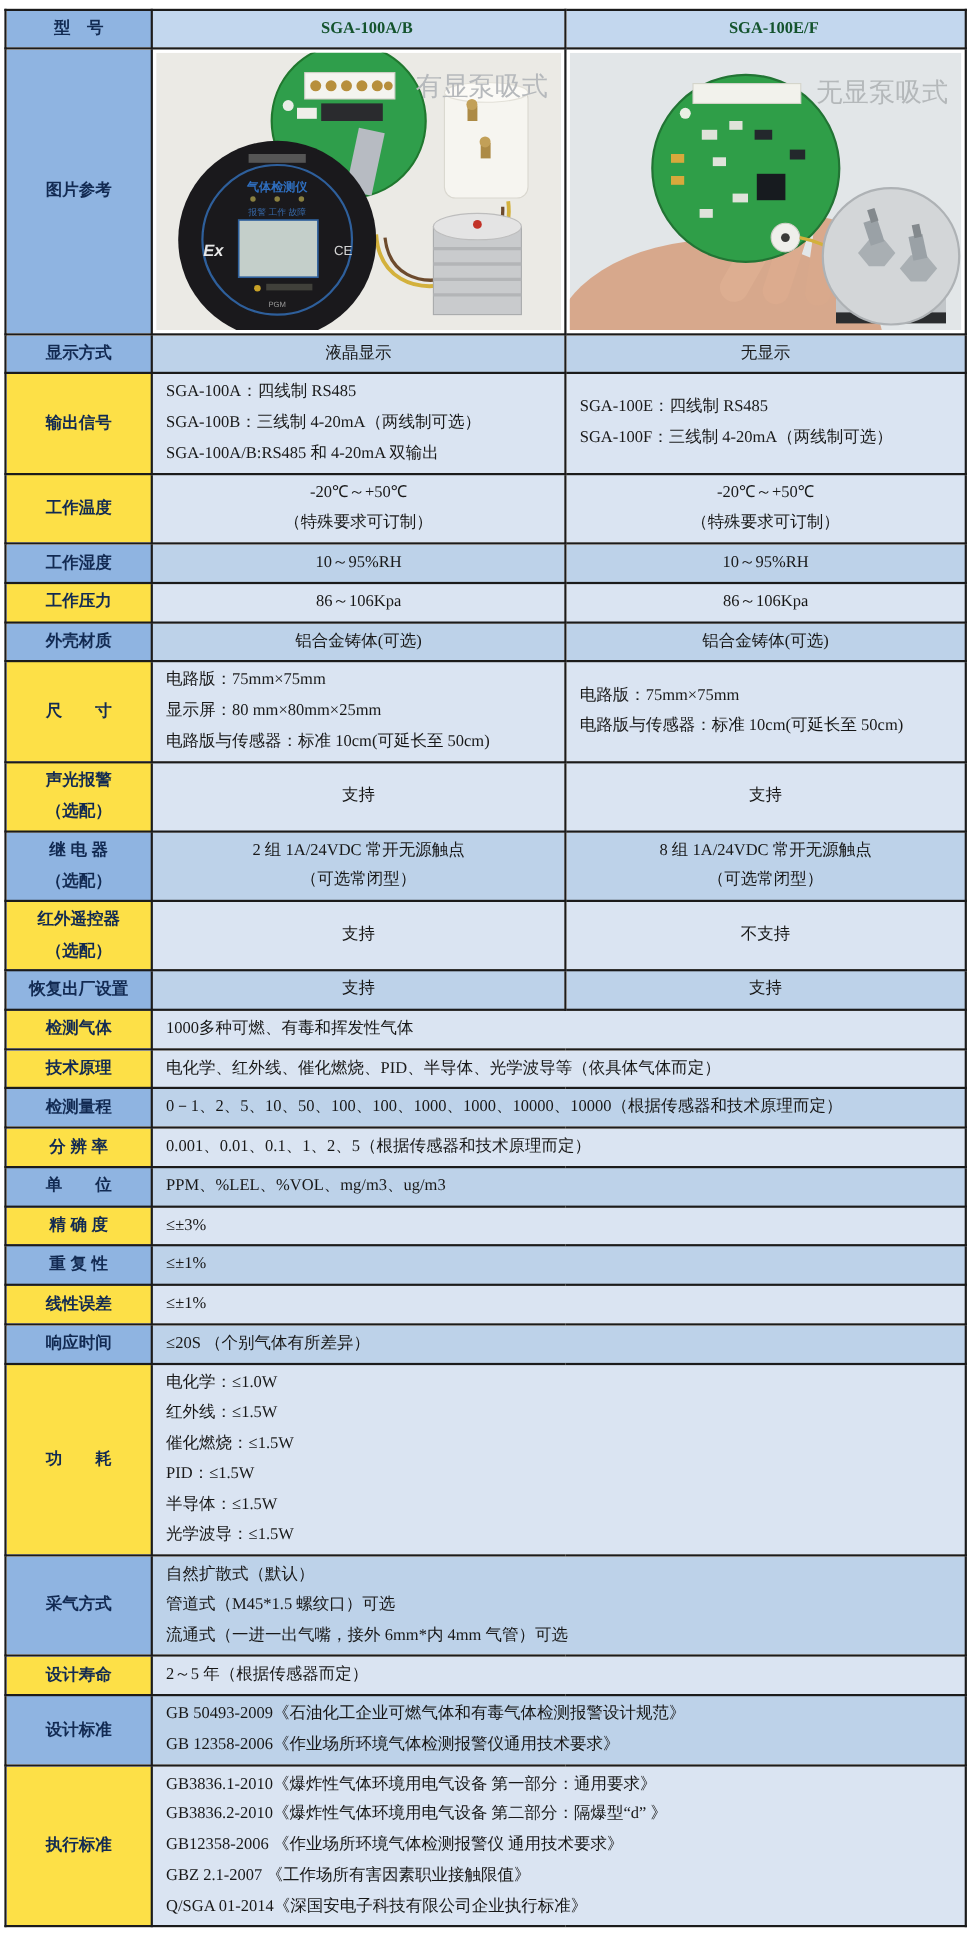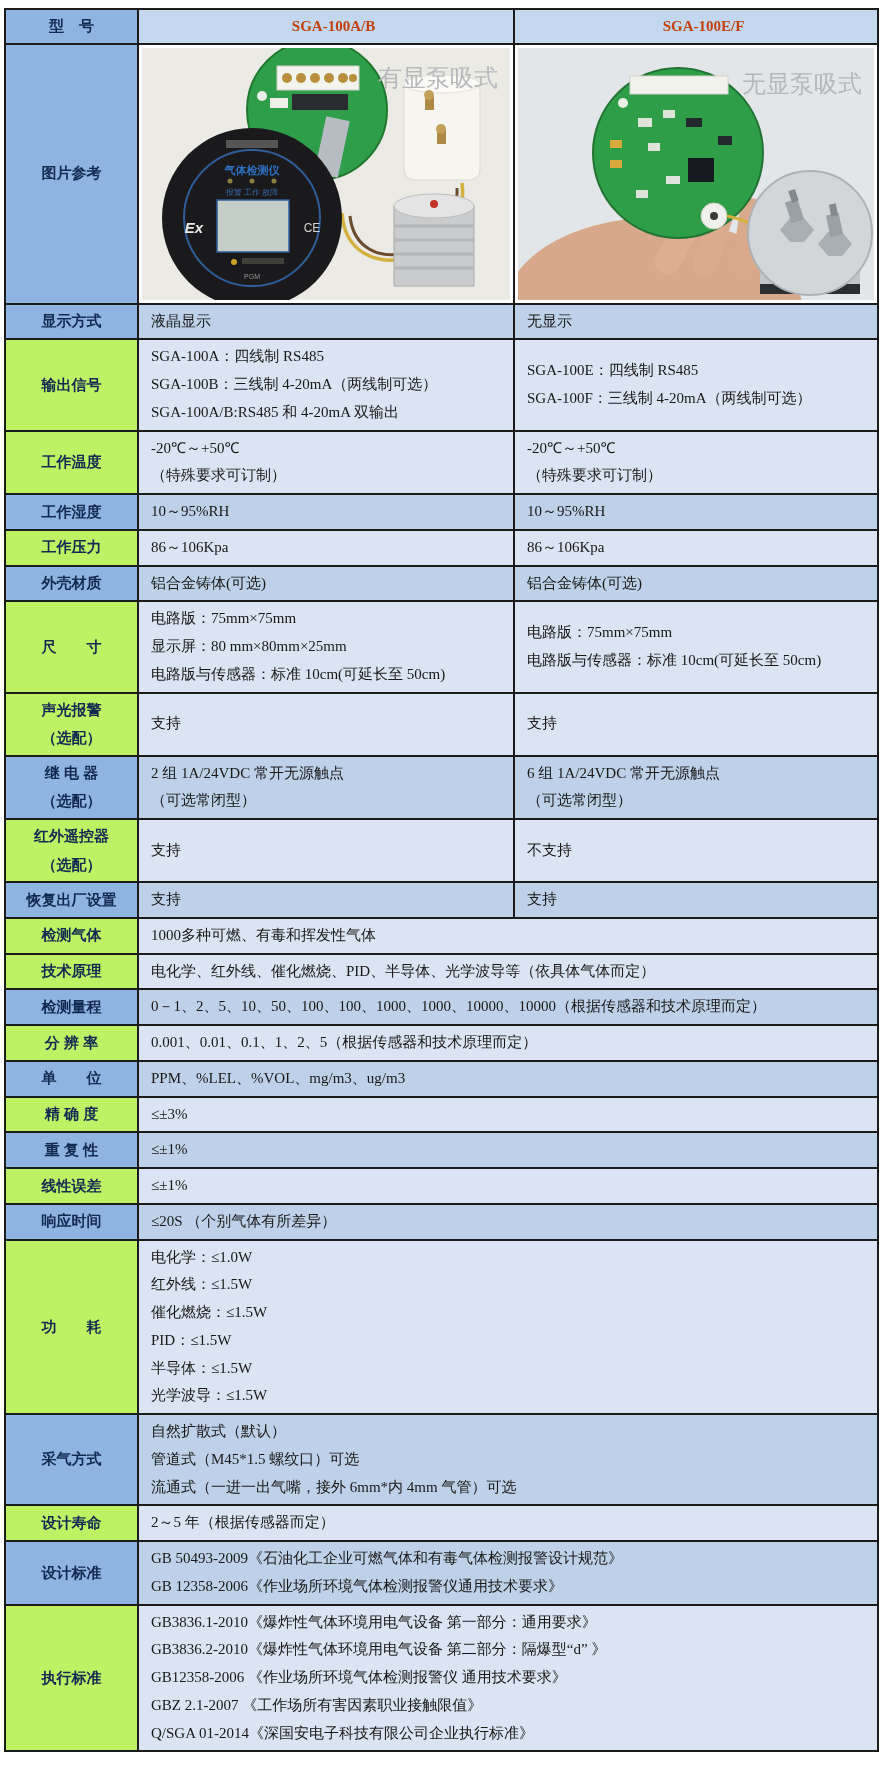--- a/index.html
+++ b/index.html
@@ -9,33 +9,33 @@
   table.spec td,table.spec th{border:2px solid #1b1b1b;box-sizing:border-box;
         overflow:hidden;}
   col.c-lbl{width:133px;}
   col.c-a{width:376px;}
   col.c-b{width:364px;}
 
   
   td.lbl,th.lbl{background:#8fb4e1;color:#122a52;font-weight:bold;font-size:15px;
         text-align:center;vertical-align:middle;white-space:pre-line;line-height:1.9;
         padding:2px 4px;}
-  tr.l td.lbl{background:#bef264;}
+  tr.l td.lbl{background:#fde047;}
 
   
   td.val{font-family:"Liberation Serif",serif;font-size:15px;color:#181818;
         vertical-align:middle;padding:3px 12px;white-space:pre-line;line-height:1.85;}
   tr.d td.val{background:#bdd2e9;}
   tr.l td.val{background:#dae4f2;}
-  td.val.c{}
+  td.val.c{text-align:center;}
   td.val.lft{text-align:left;}
 
   
   tr.hdr{height:29px;}
-  tr.hdr th.mdl{background:#c3d7ee;color:#c2410c;font-family:"Liberation Serif",serif;
+  tr.hdr th.mdl{background:#c3d7ee;color:#14532d;font-family:"Liberation Serif",serif;
         font-size:15px;font-weight:bold;text-align:center;padding-left:16px;}
 
   tr.r1{height:30px;}
   tr.imgrow td.photo{background:#ffffff;padding:3px;vertical-align:middle;}
   .photo svg{display:block;}
 </style>
 </head>
 <body>
 
 <div class="page">
@@ -208,21 +208,21 @@
   <td class="lbl">声光报警
 （选配）</td>
   <td class="val c">支持</td>
   <td class="val c">支持</td>
 </tr>
 <tr class="d">
   <td class="lbl">继 电 器
 （选配）</td>
   <td class="val c">2 组 1A/24VDC 常开无源触点
 （可选常闭型）</td>
-  <td class="val c">6 组 1A/24VDC 常开无源触点
+  <td class="val c">8 组 1A/24VDC 常开无源触点
 （可选常闭型）</td>
 </tr>
 <tr class="l">
   <td class="lbl">红外遥控器
 （选配）</td>
   <td class="val c">支持</td>
   <td class="val c">不支持</td>
 </tr>
 <tr class="d r1">
   <td class="lbl">恢复出厂设置</td>

